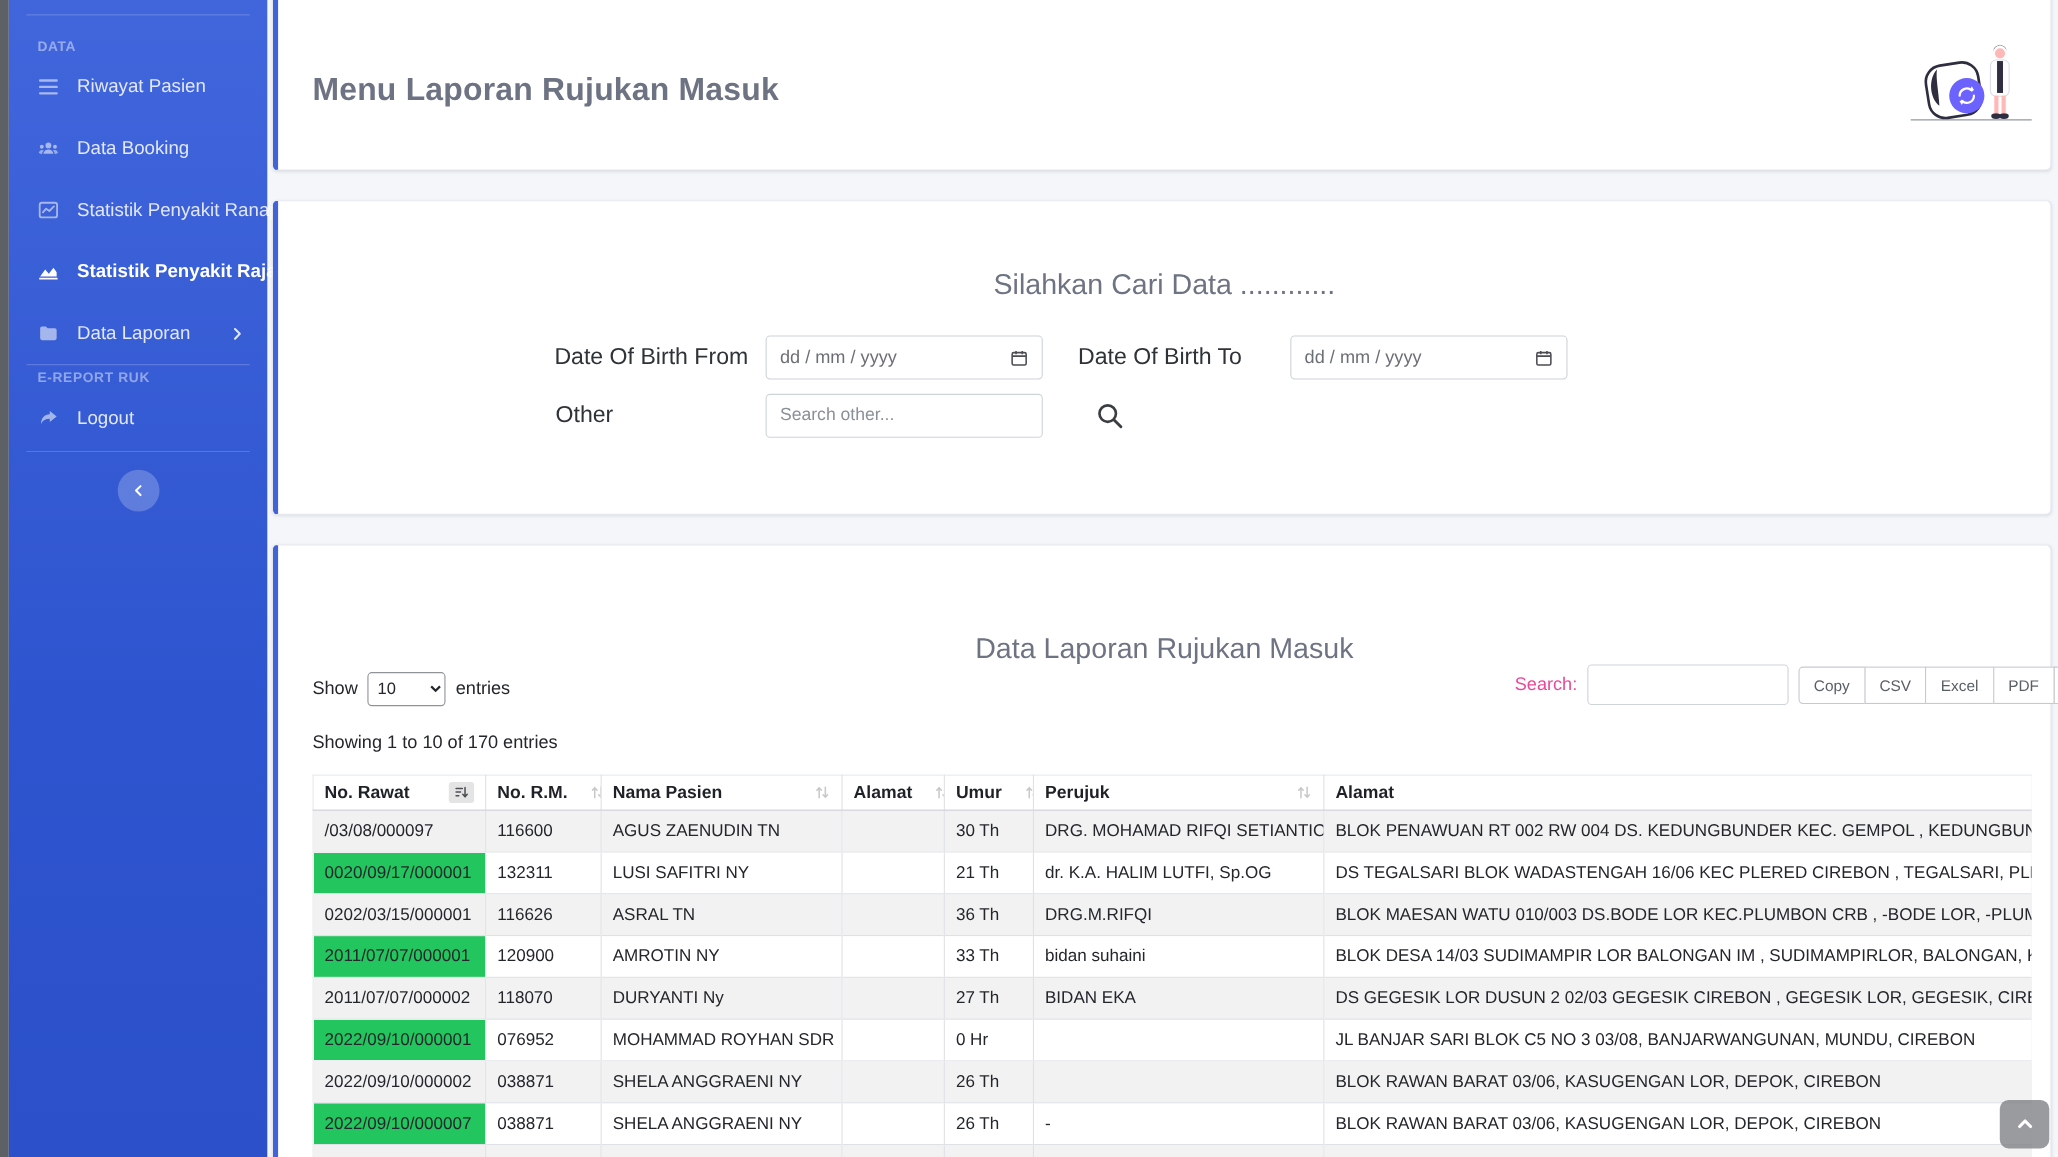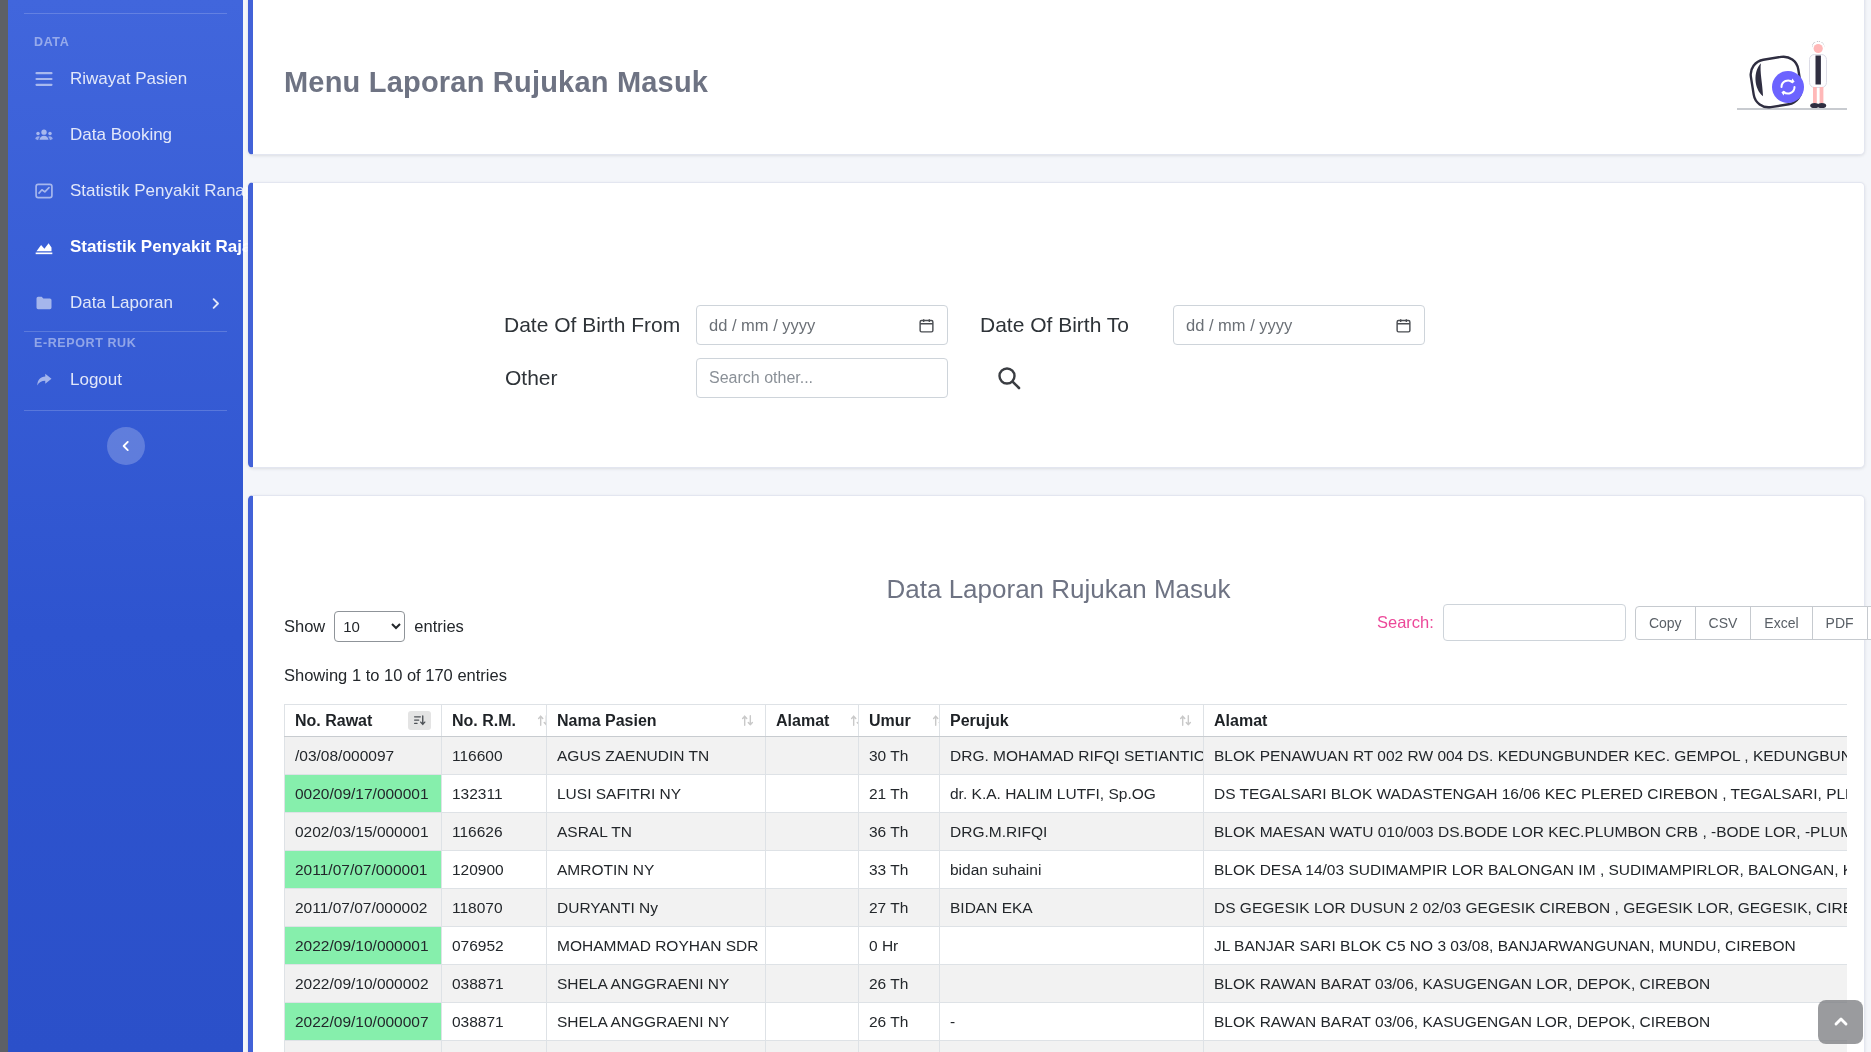--- a/index.html
+++ b/index.html
@@ -114,21 +114,21 @@
     border:1px solid #dee2e6; border-bottom:1px solid #c8ccd0;
     font-size:16px; font-weight:700; color:#1e2226; text-align:left;
     padding:6px 10px; white-space:nowrap; overflow:hidden; cursor:pointer; background:#fff;
   }
   table.dt td {
     border-top:1px solid #dee2e6; border-right:1px solid #dee2e6; border-left:1px solid #dee2e6;
     font-size:15.5px; color:#23272b; padding:8px 10px; line-height:21px;
     white-space:nowrap; overflow:hidden;
   }
   tr.stripe td { background:#f2f2f2; }
-  tr:not(.stripe) td:first-child { background:#86efac; }
+  tr:not(.stripe) td:first-child { background:#22c55e; }
   tr.stripe td:first-child { background:#f1f1f1; }
   tr.sliver td { background:#f2f2f2; height:12px; padding:0; }
   .th-flex { display:flex; align-items:center; justify-content:space-between; gap:20px; }
   .sort-both { color:#c9c9c9; display:flex; flex:0 0 auto; }
   .sort-active-box {
     background:#e4e4e4; border-radius:3px; padding:3px 5px; display:flex;
     align-items:center; color:#4c5055; flex:0 0 auto;
   }
   
   .scroll-top {
@@ -245,20 +245,21 @@
       <rect x="81.5" y="21.5" width="5.4" height="29" fill="#2f2e41"></rect>
       <rect x="79" y="53" width="3.8" height="16" fill="#ffb8b8"></rect>
       <rect x="85.6" y="53" width="3.8" height="16" fill="#ffb8b8"></rect>
       <ellipse cx="80.6" cy="71.5" rx="4.4" ry="2.6" fill="#2f2e41"></ellipse>
       <ellipse cx="87.8" cy="71.5" rx="4.4" ry="2.6" fill="#2f2e41"></ellipse>
     </svg>
   </div>
 </section>
 
 <section class="card card2">
+  <h2 class="section-title">Silahkan Cari Data ............</h2>
 
   <label class="f-label lbl-dob-from">Date Of Birth From</label>
   <div class="date-field df-from">
     <span class="ph">dd / mm / yyyy</span>
     <span class="cal">
       <svg viewBox="0 0 24 24" width="17" height="17">
           <rect x="3" y="5" width="18" height="16" rx="2" fill="none" stroke="currentColor" stroke-width="2"></rect>
           <path d="M3 9.5h18M8 3v4M16 3v4" stroke="currentColor" stroke-width="2" fill="none"></path>
         </svg>
     </span>

